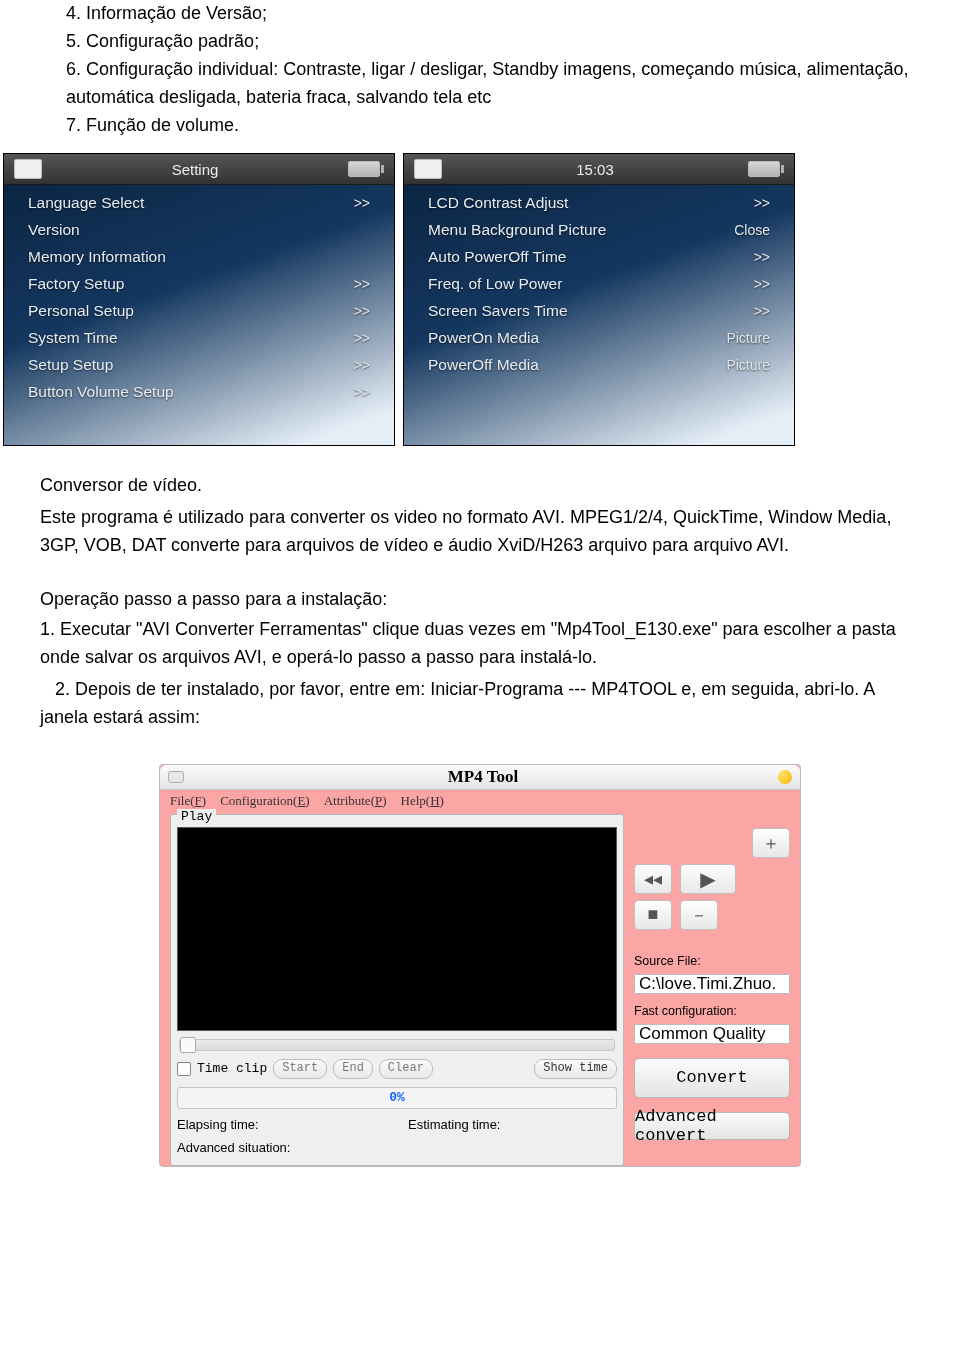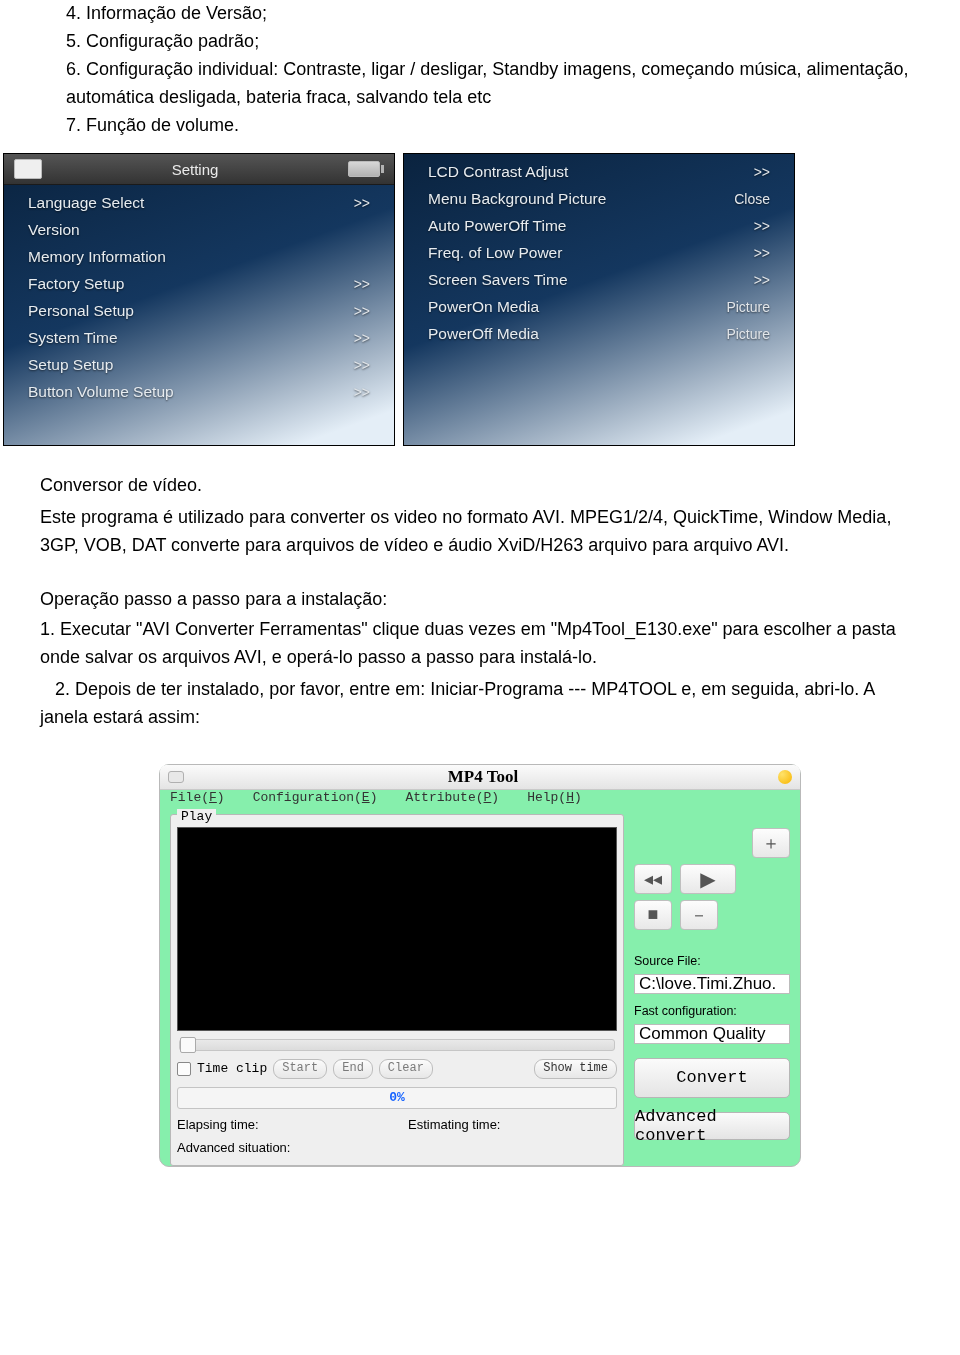--- a/index.html
+++ b/index.html
@@ -20,26 +20,26 @@
   .mrow{display:flex;justify-content:space-between;align-items:center;height:27px;padding:0 24px}
   .mrow .label{white-space:nowrap;text-shadow:0 1px 2px rgba(0,0,0,.6)}
   .mrow .val{font-size:14px;color:#e2e6ea;text-shadow:0 1px 2px rgba(0,0,0,.6)}
 
   .body{padding:26px 40px 0 40px;font-size:18px;line-height:1.55}
   .body p{margin:0 0 4px 0}
   .body h3{font-weight:400;margin:26px 0 2px 0;font-size:18px}
 
   
   .mp4wrap{display:flex;justify-content:center;padding:28px 0 10px 0}
-  .mp4{width:640px;background:#86efac;border:1px solid #b9b9b9;border-radius:10px;font-size:13px;color:#000}
+  .mp4{width:640px;background:#fca5a5;border:1px solid #b9b9b9;border-radius:4px;font-size:13px;color:#000}
   .mp4 .wintitle{height:24px;display:flex;align-items:center;padding:0 8px;background:linear-gradient(#fbfbfb,#e4e4e4);border-top-left-radius:6px;border-top-right-radius:6px;border-bottom:1px solid #c9c9c9}
   .wintitle .dot{width:14px;height:10px;border:1px solid #b0b0b0;border-radius:3px;background:#e8e8e8;margin-right:4px}
   .wintitle .spacer{flex:1;text-align:center;font-weight:bold;font-family:"Times New Roman",serif;font-size:17px}
   .closer{width:14px;height:14px;border-radius:50%;background:radial-gradient(circle at 30% 30%,#ffe26a,#f8b500)}
-  .menubar{height:22px;display:flex;gap:28px;padding:0 10px;font-family:Liberation Mono, monospace;font-size:13px;color:#333}
+  .menubar{height:22px;display:flex;align-items:center;gap:14px;padding:0 10px;font-family:Liberation Serif, serif;font-size:13px;color:#333}
   .menubar span u{text-decoration:underline}
   .mp4-body{display:flex;gap:10px;padding:0 10px}
   .left{flex:1}
   .play-fs{border:1px solid #b8b8b8;border-radius:3px;padding:6px 6px 10px 6px;background:#efefef;margin-top:2px}
   .play-fs .leg{position:relative;top:-13px;background:#efefef;padding:0 4px;font-family:"Courier New",monospace;font-size:13px;display:inline-block}
   .video{background:#000;height:202px;margin-top:-10px;border:1px solid #555}
   .seek{height:10px;margin:8px 2px 0 2px;background:linear-gradient(#e9e9e9,#dcdcdc);border:1px solid #c6c6c6;border-radius:3px;position:relative}
   .seek .knob{position:absolute;left:0;top:-3px;width:14px;height:14px;background:#fafafa;border:1px solid #aaa;border-radius:2px}
   .tcrow{display:flex;align-items:center;gap:6px;margin-top:8px;font-family:"Courier New",monospace;font-size:13px}
   .tc-chk{width:12px;height:12px;border:1px solid #888;border-radius:2px;background:#fcfcfc}
@@ -109,20 +109,28 @@
             <span class="val">&gt;&gt;</span>
           </div>
           <div class="mrow">
             <span class="label">Button Volume Setup</span>
             <span class="val">&gt;&gt;</span>
           </div>
         </div>
   </div>
 
   <div class="shot">
+    <div class="titlebar">
+      <div class="tb-left"></div>
+      <div class="tb-title">15:03</div>
+      <div class="tb-batt">
+            <div class="cell"></div>
+            <div class="cap"></div>
+          </div>
+    </div>
     <div class="menu" id="menu2">
           <div class="mrow">
             <span class="label">LCD Contrast Adjust</span>
             <span class="val">&gt;&gt;</span>
           </div>
           <div class="mrow">
             <span class="label">Menu Background Picture</span>
             <span class="val">Close</span>
           </div>
           <div class="mrow">

